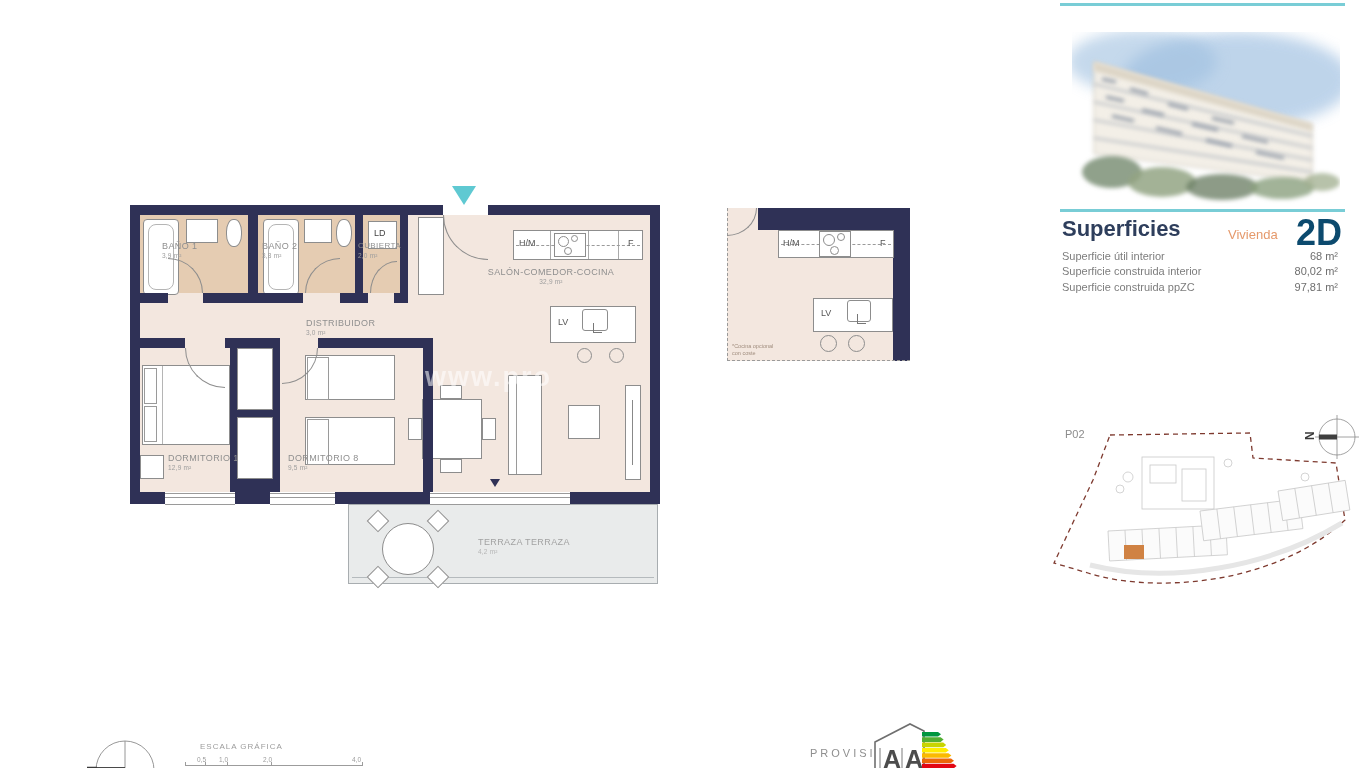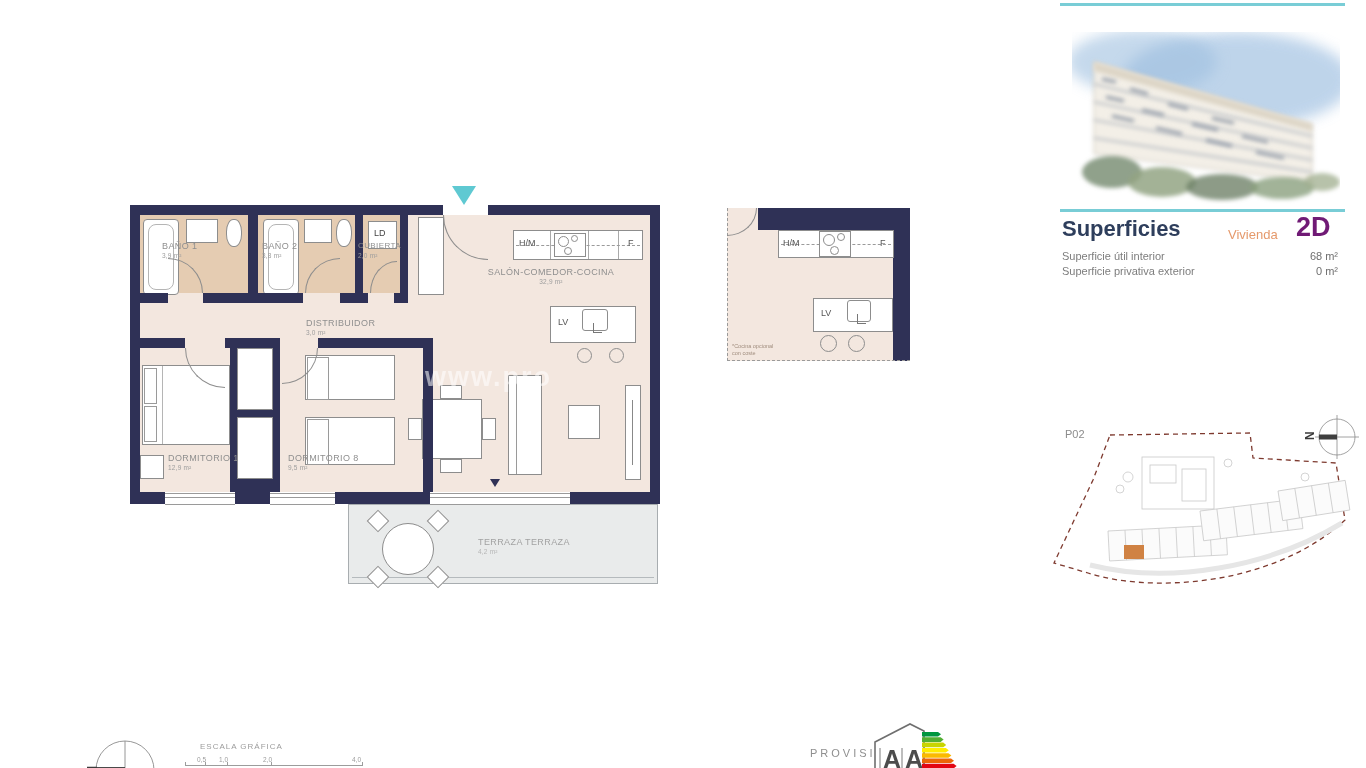--- a/index.html
+++ b/index.html
@@ -28,21 +28,21 @@
   .tri-teal{position:absolute;width:0;height:0;border-left:12px solid transparent;
             border-right:12px solid transparent;border-top:19px solid #5fc9d2;}
   .tri-navy{position:absolute;width:0;height:0;border-left:5px solid transparent;
             border-right:5px solid transparent;border-top:8px solid #2f3156;}
   .terrace{position:absolute;background:#e9ebeb;border:1px solid #a8adb0;box-sizing:border-box;}
   
   .rule{position:absolute;height:3px;background:#79cdd6;}
   .title{position:absolute;left:1062px;top:6px;font-size:19px;font-weight:bold;color:#2e3e5c;letter-spacing:.3px;}
   .suph{position:absolute;left:1062px;top:216px;font-size:22px;font-weight:bold;color:#2e3e5c;}
   .viv{position:absolute;left:1228px;top:227px;font-size:13px;color:#e5996b;}
-  .viv2d{position:absolute;left:1296px;top:212px;font-size:27px;font-weight:bold;color:#701a75;}
+  .viv2d{position:absolute;left:1296px;top:212px;font-size:36px;font-weight:bold;color:#0c4a6e;}
   .suptable{position:absolute;left:1062px;top:248px;width:276px;font-size:11px;color:#7d7d7d;}
   .suptable .row{display:flex;justify-content:space-between;padding:1.8px 0;}
   .suptable .val{color:#6f6f6f;}
   .p02{position:absolute;left:1065px;top:428px;font-size:11px;color:#8c8c8c;}
   
   .escala{position:absolute;left:200px;top:742px;font-size:8px;color:#9c9c9c;letter-spacing:1px;}
   .tick{position:absolute;font-size:6.5px;color:#9c9c9c;}
   .sbar{position:absolute;background:#9c9c9c;}
   .prov{position:absolute;left:810px;top:747px;font-size:11px;color:#8f8f8f;letter-spacing:3px;}
 </style>
@@ -284,22 +284,26 @@
   <div class="suph">Superficies</div>
   <div class="viv">Vivienda</div>
   <div class="viv2d">2D</div>
 
   <div class="suptable">
     <div class="row">
       <span>Superficie útil interior</span>
       <span class="val">68 m²</span>
     </div>
     <div class="row">
-      <span>Superficie privativa exterior</span>
-      <span class="val">0 m²</span>
+      <span>Superficie construida interior</span>
+      <span class="val">80,02 m²</span>
+    </div>
+    <div class="row">
+      <span>Superficie construida ppZC</span>
+      <span class="val">97,81 m²</span>
     </div>
   </div>
 
   <div class="p02">P02</div>
   <svg class="abs" style="left:1050px;top:415px;" width="310" height="175" viewBox="0 0 310 175">
 
     <path d="M60,20 L200,18 L203,43 L286,48 L295,105 C262,135 225,150 185,160 C130,172 75,170 38,158 L4,148 L43,65 Z" fill="none" stroke="#7e3a2f" stroke-width="1.3" stroke-dasharray="5,4"></path>
 
     <path d="M40,150 C120,170 220,152 292,108" fill="none" stroke="#e6e6e6" stroke-width="5"></path>
     <g stroke="#c9c9c9" fill="#fbfbfb" stroke-width="0.8">

